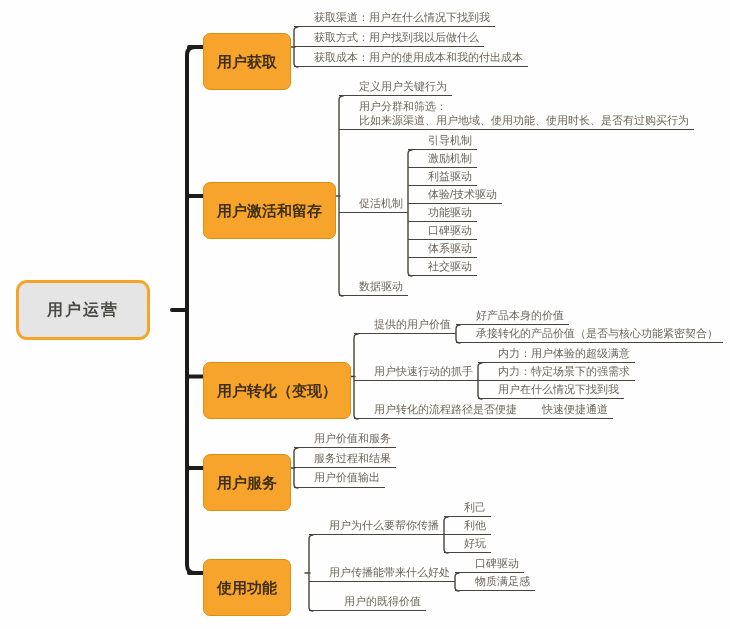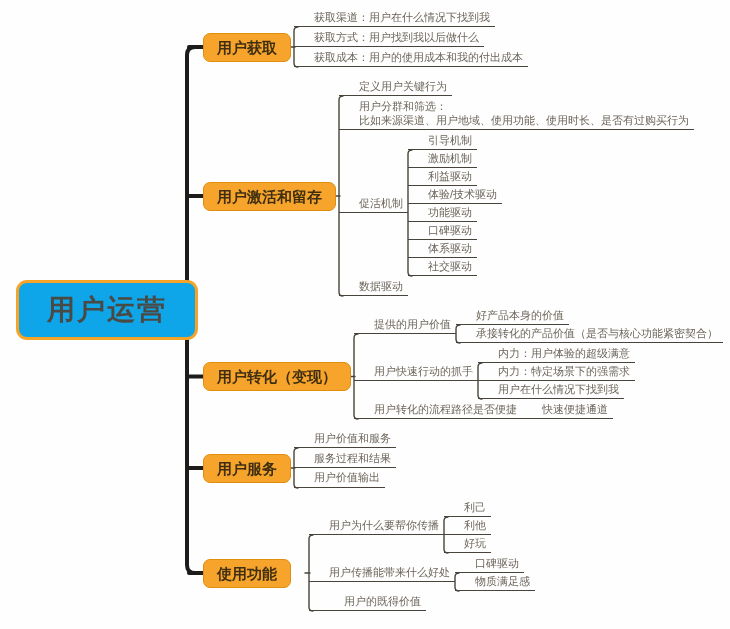--- a/index.html
+++ b/index.html
@@ -4,27 +4,27 @@
 <style>
   html,body{margin:0;padding:0;background:#fff;}
   #stage{
     position:relative;width:730px;height:629px;overflow:hidden;
     background:var(--bg,#fefefe);
     font-family:"Liberation Sans","DejaVu Sans",sans-serif;
   }
   #wires{position:absolute;left:0;top:0;}
   .node{position:absolute;box-sizing:border-box;width:max-content;white-space:pre;visibility:hidden;}
   .n0{
-    background:#0ea5e9;border:3px solid var(--orange-border2,#F5A427);border-radius:11px;
-    padding:14px 28px;font-size:28px;font-weight:bold;line-height:26px;
+    background:#e5e5e5;border:3px solid var(--orange-border2,#F5A427);border-radius:11px;
+    padding:14px 28px;font-size:16px;font-weight:bold;line-height:26px;
     color:var(--root-text,#4a4a45);letter-spacing:2px;
   }
   .n1{
     background:var(--orange,#F7A42C);border:1px solid var(--orange-border,#E18E0C);border-radius:7px;
-    padding:4px 13px;font-size:15px;font-weight:bold;line-height:19px;
+    padding:18px 13px;font-size:15px;font-weight:bold;line-height:19px;
     color:var(--branch-text,#3F2F10);
   }
   .nl{
     font-size:11px;line-height:14px;color:var(--leaf-text,#6C655A);
     padding:0 5px 2px 20px;border-bottom:1.5px solid var(--line,#48433B);
   }
 </style>
 </head>
 <body>
 

